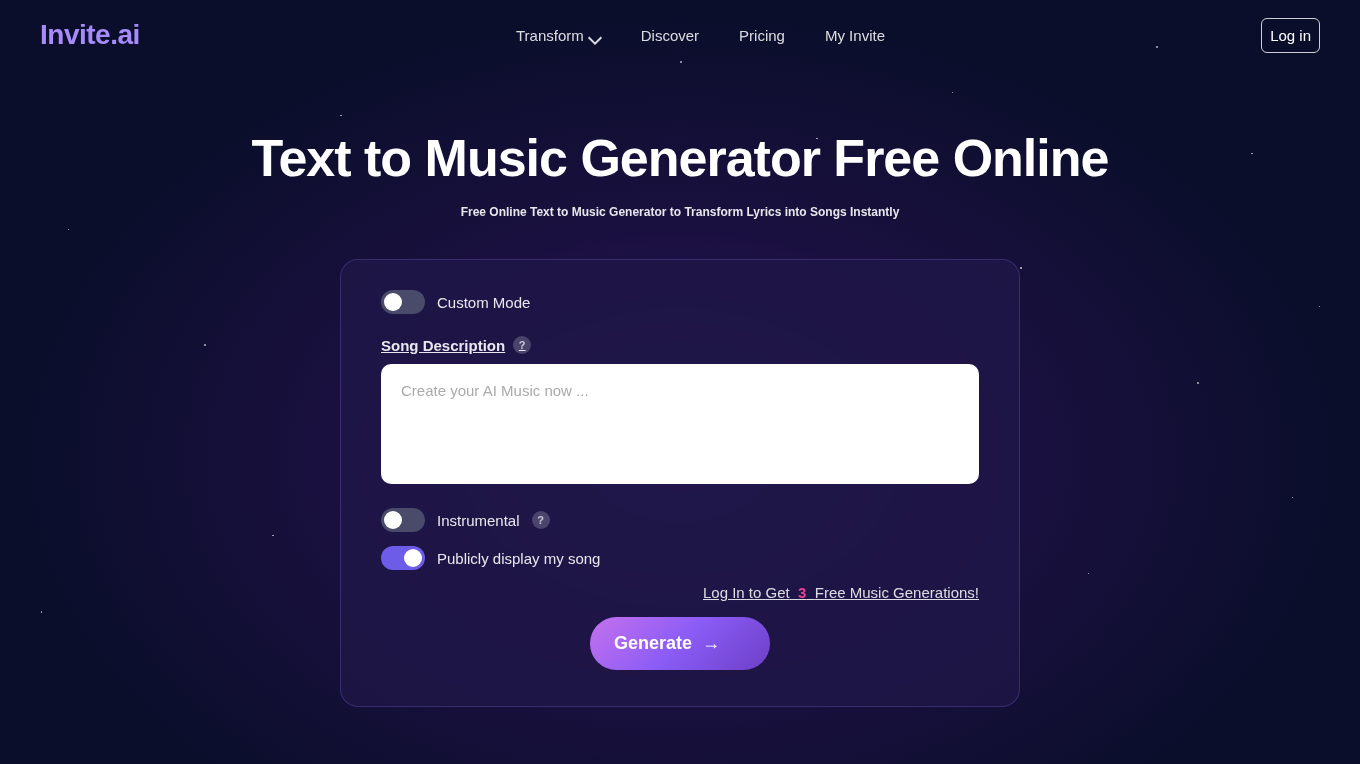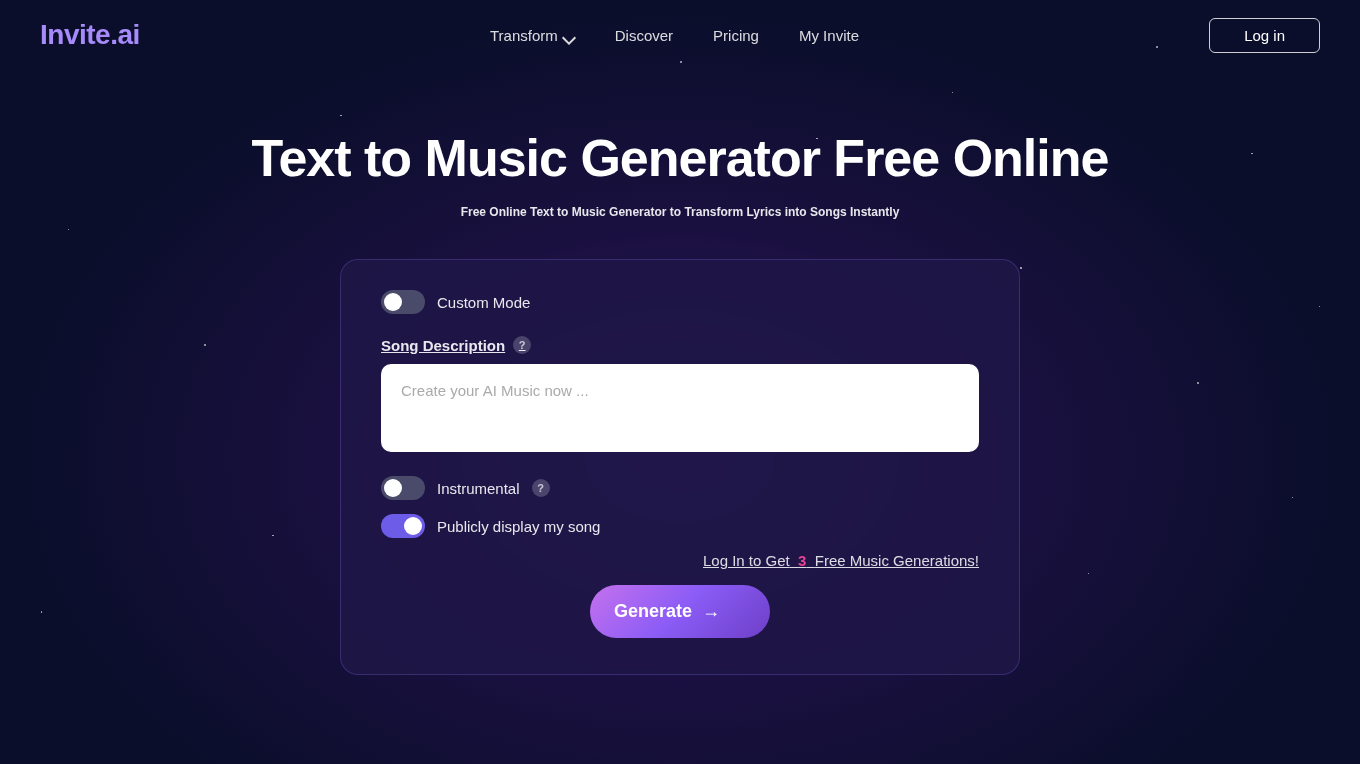--- a/index.html
+++ b/index.html
@@ -85,21 +85,21 @@
       width: 8px; height: 8px;
       border-right: 2px solid rgba(255,255,255,0.85);
       border-bottom: 2px solid rgba(255,255,255,0.85);
       transform: rotate(45deg);
     }
 
     .login-btn {
       background: transparent;
       border: 1.5px solid rgba(255,255,255,0.8);
       color: #fff;
-      padding: 8px 34px;
+      padding: 8px 8px;
       border-radius: 6px;
       font-size: 15px;
       font-weight: 500;
       cursor: pointer;
     }
 
     
     .hero {
       position: relative;
       z-index: 5;
@@ -203,21 +203,21 @@
       margin-bottom: 10px;
       display: flex;
       align-items: center;
       gap: 8px;
       text-decoration: underline;
     }
 
     
     .song-textarea {
       width: 100%;
-      height: 88px;
+      height: 120px;
       background: #ffffff;
       border: none;
       border-radius: 10px;
       padding: 18px 20px;
       font-size: 15px;
       color: #555;
       resize: none;
       outline: none;
       margin-bottom: 20px;
       font-family: inherit;

